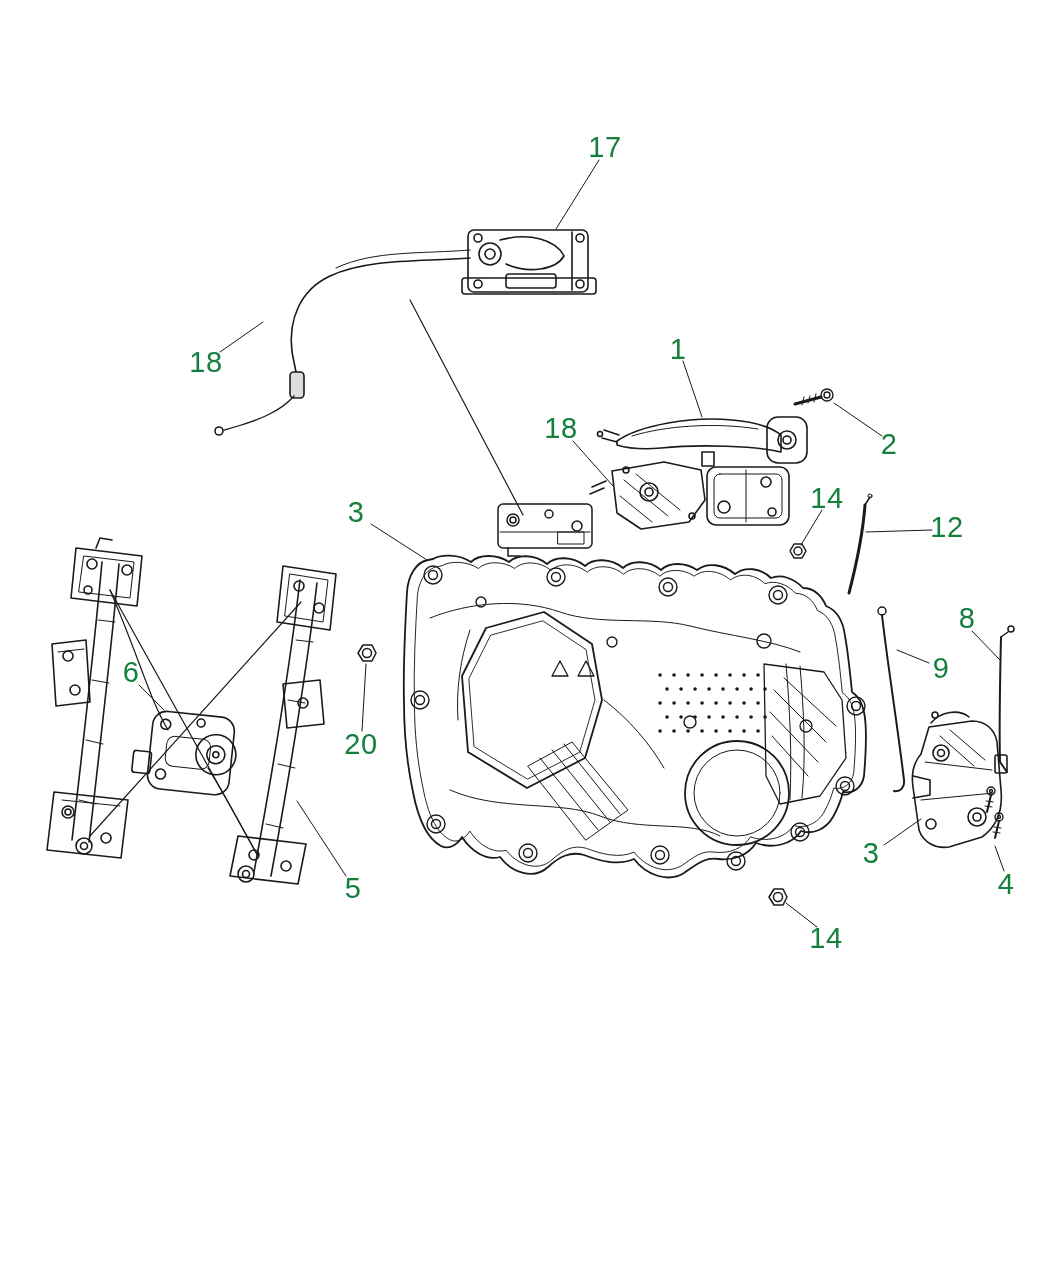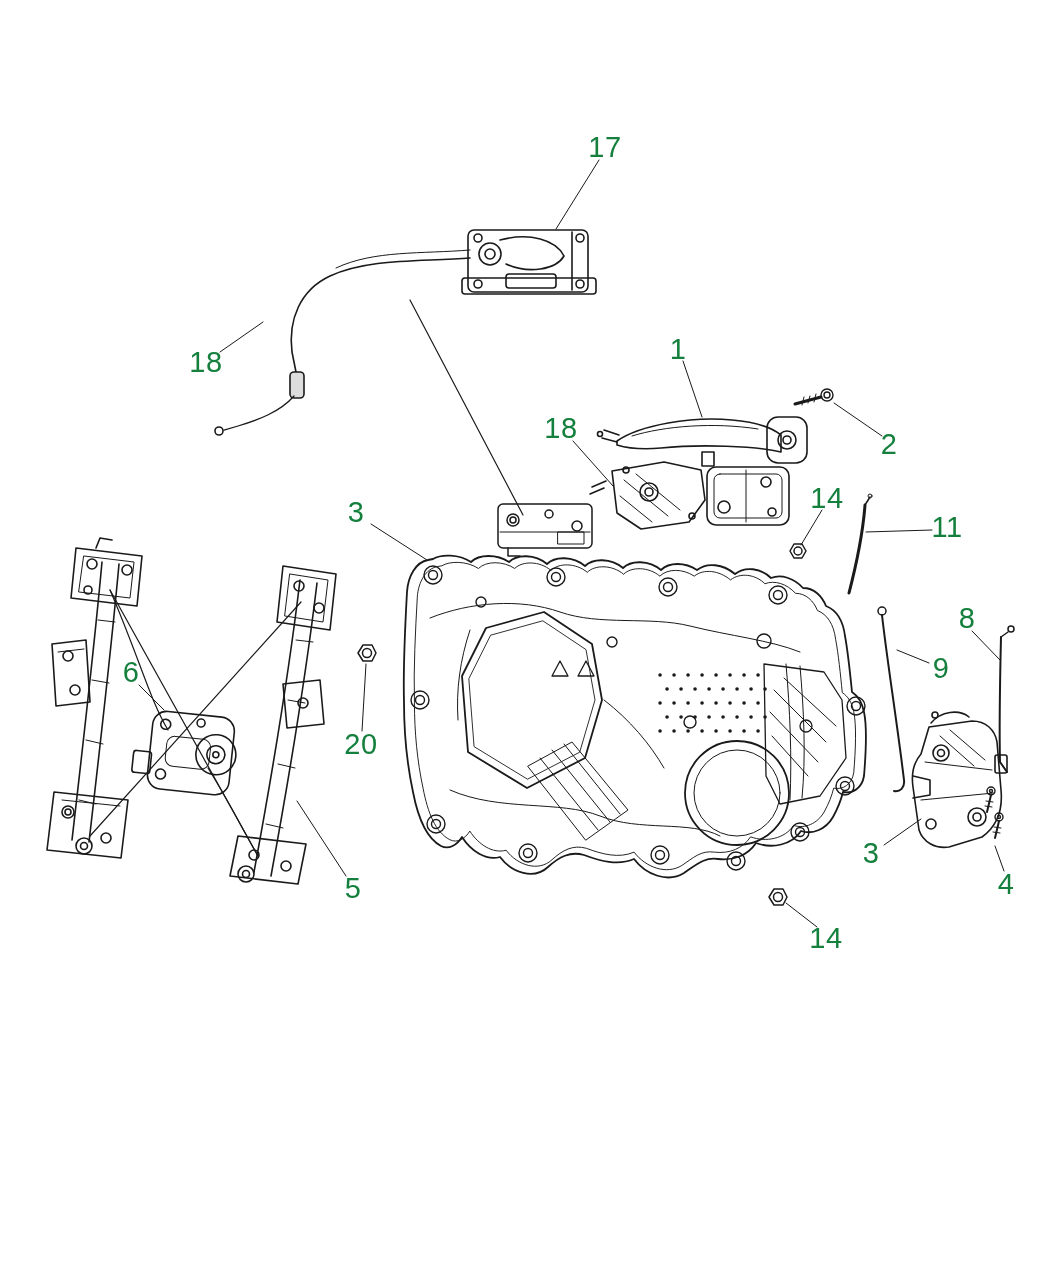--- a/index.html
+++ b/index.html
@@ -306,21 +306,21 @@
       <path d="M 817 927 L 786 903"></path>
     </g>
   </svg>
 
   <div class="callout" style="left:605px;top:147px">17</div>
   <div class="callout" style="left:206px;top:362px">18</div>
   <div class="callout" style="left:678px;top:349px">1</div>
   <div class="callout" style="left:889px;top:444px">2</div>
   <div class="callout" style="left:561px;top:428px">18</div>
   <div class="callout" style="left:827px;top:498px">14</div>
-  <div class="callout" style="left:947px;top:527px">11</div>
+  <div class="callout" style="left:947px;top:527px">12</div>
   <div class="callout" style="left:356px;top:512px">3</div>
   <div class="callout" style="left:967px;top:618px">8</div>
   <div class="callout" style="left:941px;top:668px">9</div>
   <div class="callout" style="left:361px;top:744px">20</div>
   <div class="callout" style="left:131px;top:672px">6</div>
   <div class="callout" style="left:353px;top:888px">5</div>
   <div class="callout" style="left:871px;top:853px">3</div>
   <div class="callout" style="left:1006px;top:884px">4</div>
   <div class="callout" style="left:826px;top:938px">14</div>
 

